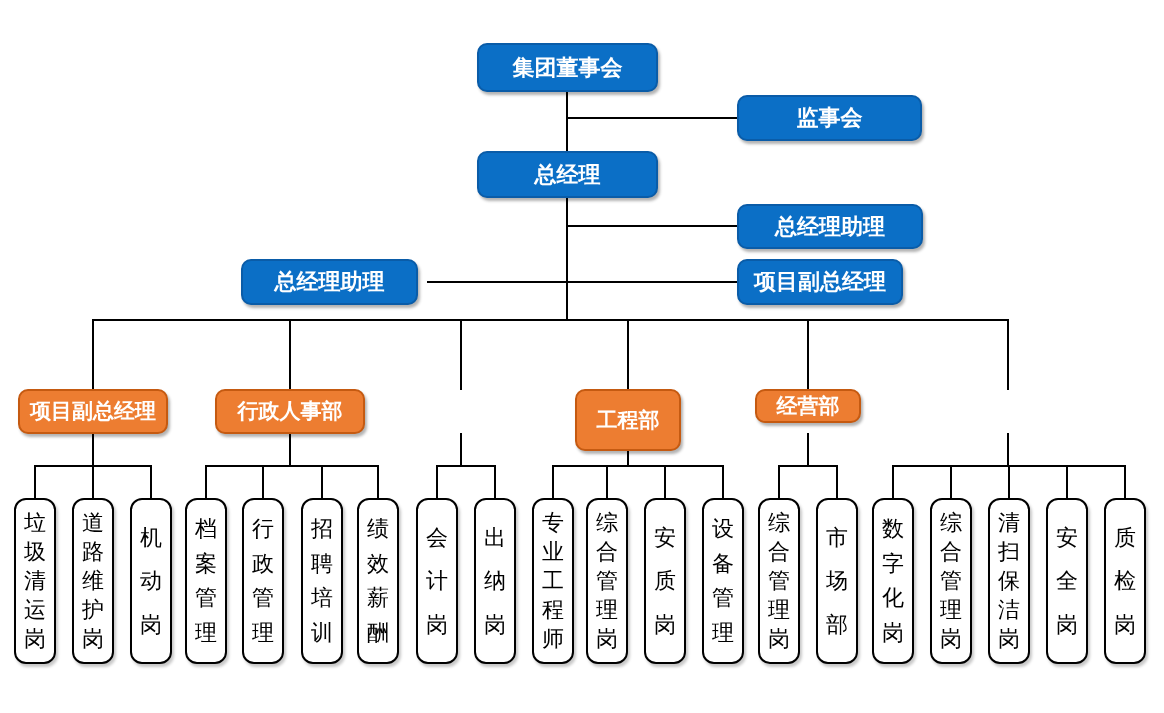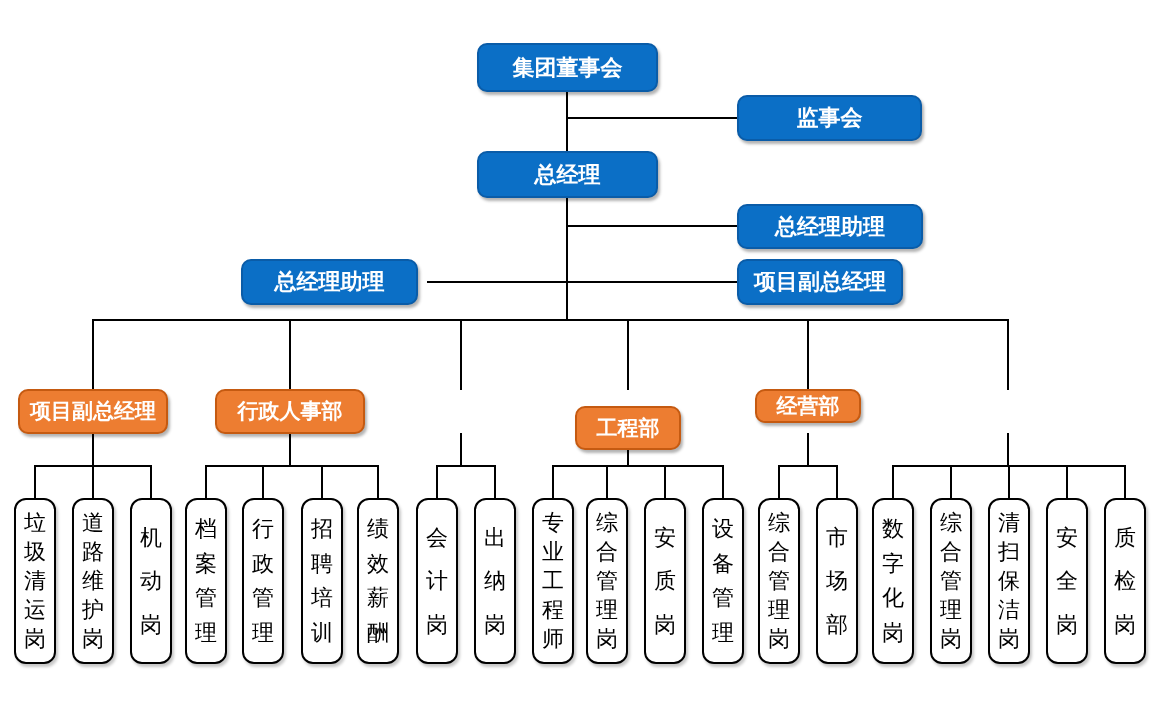--- a/index.html
+++ b/index.html
@@ -66,21 +66,21 @@
   <div class="node blue" style="left:737px;top:259px;width:166px;height:46px">
     <span>项目副总经理</span>
   </div>
 
   <div class="node orange" style="left:18px;top:389px;width:150px;height:45px">
     <span>项目副总经理</span>
   </div>
   <div class="node orange" style="left:215px;top:389px;width:150px;height:45px">
     <span>行政人事部</span>
   </div>
-  <div class="node orange" style="left:575px;top:406px;width:106px;height:44px">
+  <div class="node orange" style="left:575px;top:389px;width:106px;height:62px">
     <span>工程部</span>
   </div>
   <div class="node orange" style="left:755px;top:389px;width:106px;height:34px">
     <span>经营部</span>
   </div>
 
   <div class="node child" style="left:14px;top:498px;width:42px;height:166px">
     <span class="vtext">
         <span>垃</span>
         <span>圾</span>

